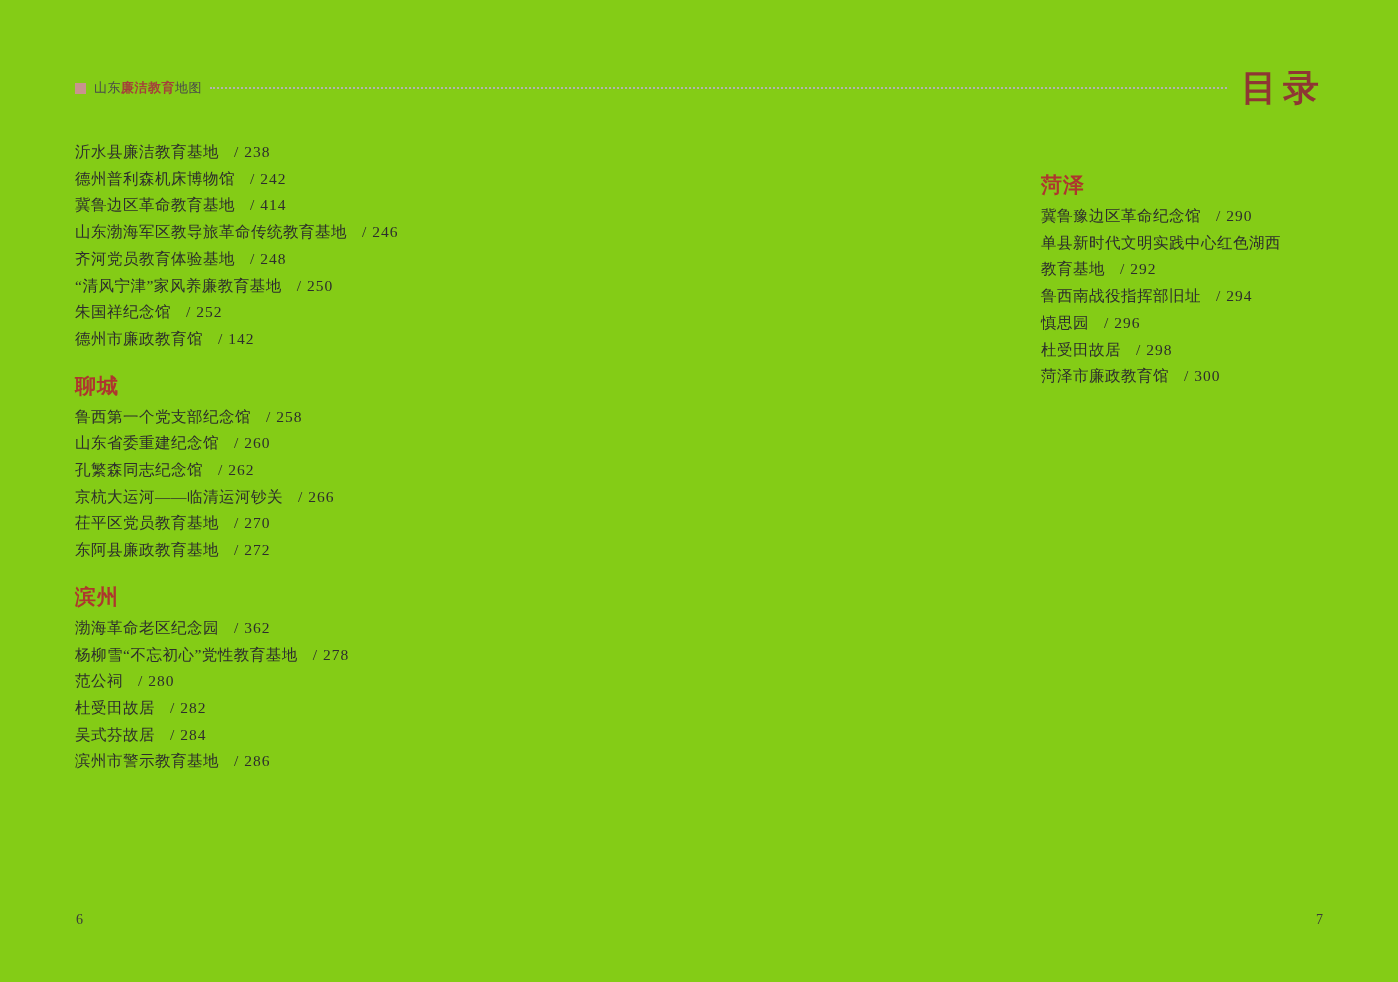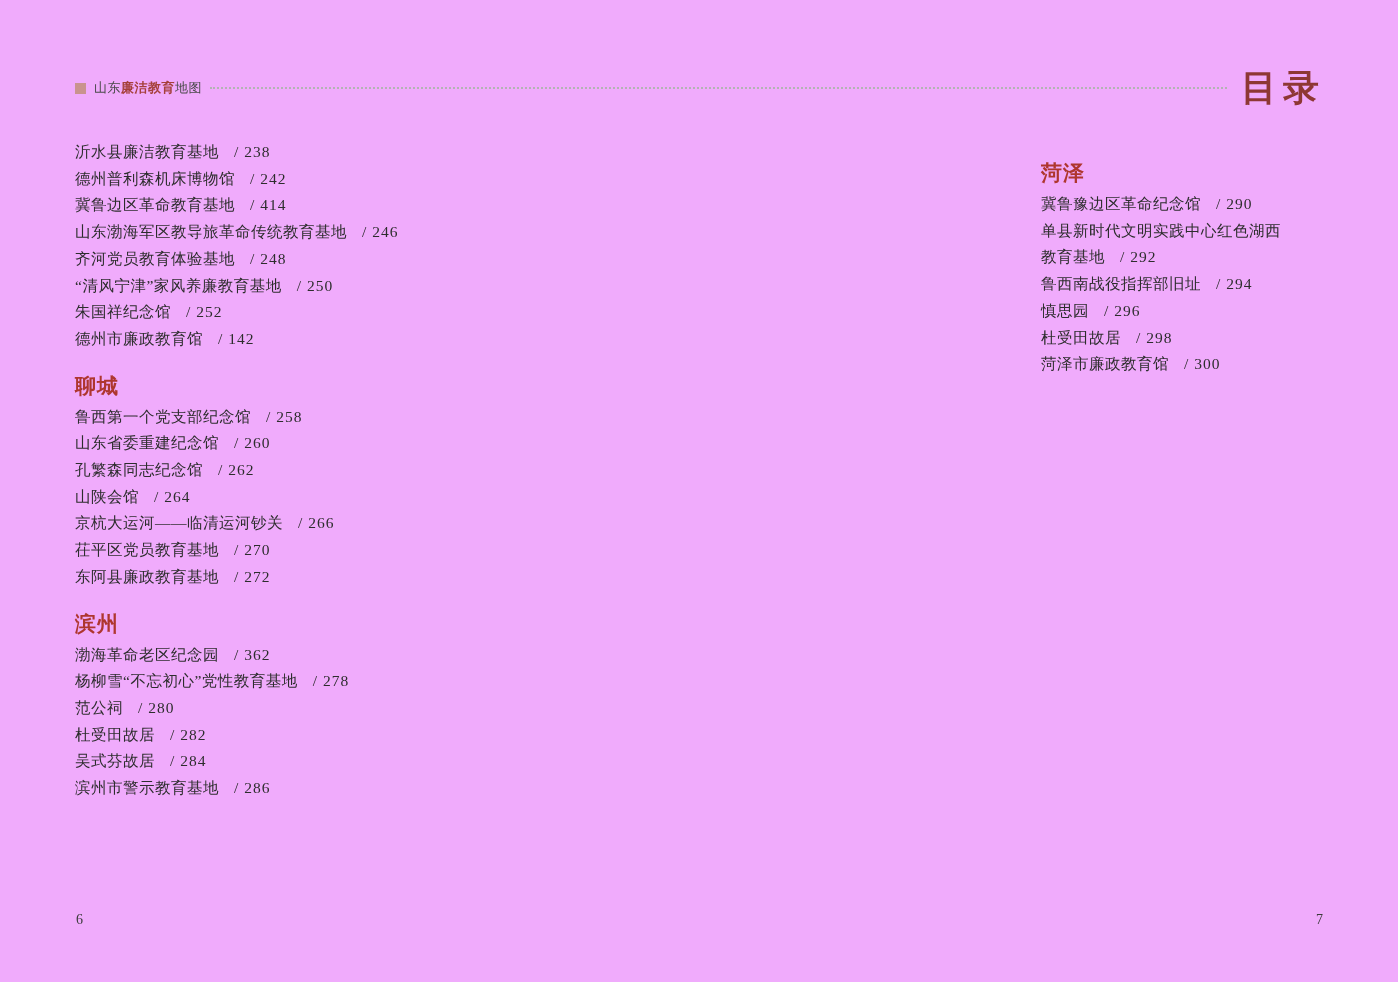--- a/index.html
+++ b/index.html
@@ -4,21 +4,21 @@
 <style>
   html, body {
     margin: 0;
     padding: 0;
     background: #ffffff;
   }
   .page {
     position: relative;
     width: 1398px;
     height: 982px;
-    background: #f0abfc;
+    background: #84cc16;
     overflow: hidden;
     font-family: "Liberation Serif", "DejaVu Serif", serif;
   }
 
   
   .running-header {
     position: absolute;
     left: 75px;
     right: 73px;
     top: 68px;
@@ -59,21 +59,21 @@
     white-space: nowrap;
     line-height: 40px;
   }
 
   
   .col {
     position: absolute;
     top: 139px;
   }
   .col-left  { left: 75px; }
-  .col-right { left: 1041px; top: 140px; }
+  .col-right { left: 1041px; top: 152px; }
 
   .section-heading {
     font-family: "Liberation Sans", "DejaVu Sans", sans-serif;
     font-weight: bold;
     font-size: 21px;
     line-height: 30px;
     color: var(--heading-red, #ae362e);
     letter-spacing: 1px;
     margin-top: 18px;
     margin-bottom: 3px;
@@ -126,21 +126,20 @@
     <div class="toc-item"><span>山东渤海军区教导旅革命传统教育基地</span><span class="pg">/ 246</span></div>
     <div class="toc-item"><span>齐河党员教育体验基地</span><span class="pg">/ 248</span></div>
     <div class="toc-item"><span>“清风宁津”家风养廉教育基地</span><span class="pg">/ 250</span></div>
     <div class="toc-item"><span>朱国祥纪念馆</span><span class="pg">/ 252</span></div>
     <div class="toc-item"><span>德州市廉政教育馆</span><span class="pg">/ 142</span></div>
 
     <div class="section-heading">聊城</div>
     <div class="toc-item"><span>鲁西第一个党支部纪念馆</span><span class="pg">/ 258</span></div>
     <div class="toc-item"><span>山东省委重建纪念馆</span><span class="pg">/ 260</span></div>
     <div class="toc-item"><span>孔繁森同志纪念馆</span><span class="pg">/ 262</span></div>
-    <div class="toc-item"><span>山陕会馆</span><span class="pg">/ 264</span></div>
     <div class="toc-item"><span>京杭大运河——临清运河钞关</span><span class="pg">/ 266</span></div>
     <div class="toc-item"><span>茌平区党员教育基地</span><span class="pg">/ 270</span></div>
     <div class="toc-item"><span>东阿县廉政教育基地</span><span class="pg">/ 272</span></div>
 
     <div class="section-heading">滨州</div>
     <div class="toc-item"><span>渤海革命老区纪念园</span><span class="pg">/ 362</span></div>
     <div class="toc-item"><span>杨柳雪“不忘初心”党性教育基地</span><span class="pg">/ 278</span></div>
     <div class="toc-item"><span>范公祠</span><span class="pg">/ 280</span></div>
     <div class="toc-item"><span>杜受田故居</span><span class="pg">/ 282</span></div>
     <div class="toc-item"><span>吴式芬故居</span><span class="pg">/ 284</span></div>

